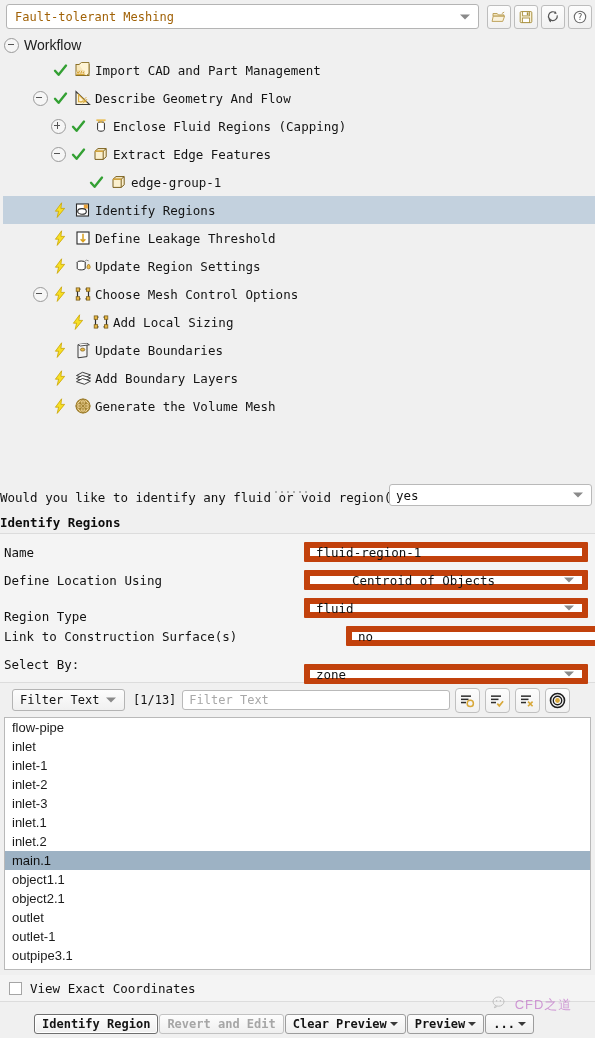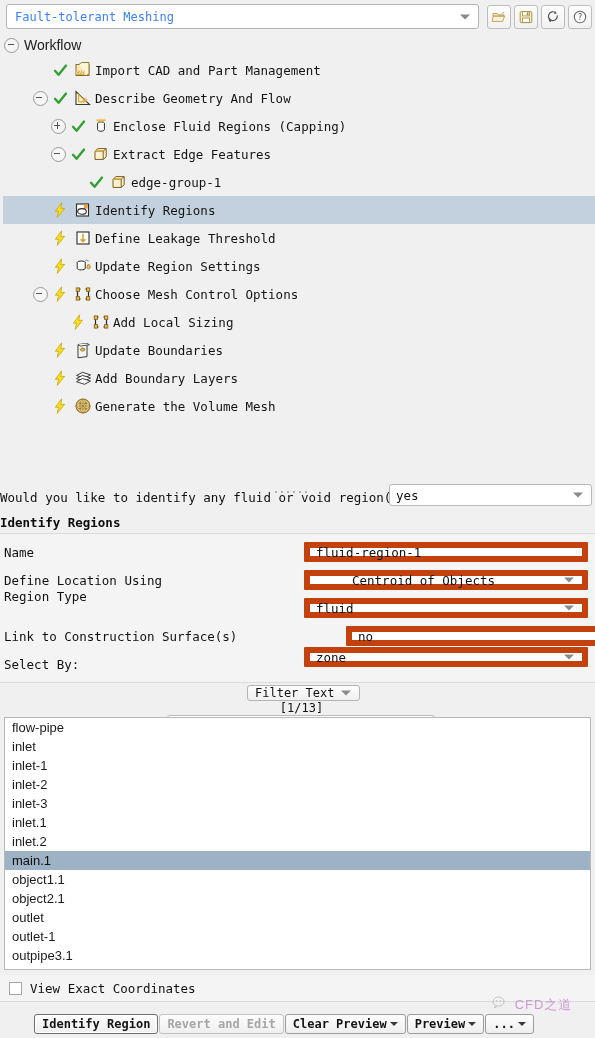--- a/index.html
+++ b/index.html
@@ -22,21 +22,21 @@
   }
   .wf-combo {
     position: relative;
     flex: 1 1 auto; height: 25px; margin: 0 5px 0 3px;
     background: #fff; border: 1px solid #b4b4b4; border-radius: 3px;
     display: flex; align-items: center;
     box-sizing: border-box;
   }
   .wf-combo .txt {
     font-family: "DejaVu Sans Mono", monospace;
-    font-size: 12px; color: #3b82f6; padding-left: 8px; letter-spacing: 0px;
+    font-size: 12px; color: #a16207; padding-left: 8px; letter-spacing: 0px;
   }
   .combo-arrow {
     position: absolute; right: 8px; top: 50%; transform: translateY(-50%);
     width: 0; height: 0;
     border-left: 5px solid transparent; border-right: 5px solid transparent;
     border-top: 5px solid #8a8a8a;
   }
   .tbtn {
     width: 24px; height: 24px; margin-left: 3px;
     background: linear-gradient(#fdfdfd,#f1f1f1);
@@ -124,21 +124,21 @@
   .q-field {
     position: absolute; left: 389px; top: 484px; width: 203px; height: 22px;
     background: #fff; border: 1px solid #b9b9b9; border-radius: 3px;
     display: flex; align-items: center; box-sizing: border-box;
   }
   .q-field .val { font-family: "DejaVu Sans Mono", monospace; font-size: 12.5px; color:#111; padding-left:6px; }
 
   
   .filterbar {
     position: absolute; left: 0; top: 685px; width: 595px; height: 30px;
-    display: flex; align-items: center; flex-direction: column;
+    display: flex; align-items: center;
   }
   .fcombo {
     position: relative; margin-left: 12px; width: 113px; height: 22px;
     background: linear-gradient(#fdfdfd,#f0f0f0); border: 1px solid #b4b4b4; border-radius: 3px;
     display: flex; align-items: center; box-sizing: border-box;
   }
   .fcombo .val { font-family: "DejaVu Sans Mono", monospace; font-size: 12px; color: #111; padding-left: 7px; }
   .counter {
     margin-left: 8px; font-family: "DejaVu Sans Mono", monospace;
     font-size: 12px; color: #111; white-space: nowrap;
@@ -529,38 +529,38 @@
         <div class="field" style="top: 8px;">
           <span class="val">fluid-region-1</span>
         </div>
         <div class="frow" style="top: 32px;">
           <span class="flabel">Define Location Using</span>
         </div>
         <div class="field" style="top: 36px; padding-left: 36px;">
           <span class="val">Centroid of Objects</span>
           <span class="combo-arrow"></span>
         </div>
-        <div class="frow" style="top: 48px;">
+        <div class="frow" style="top: 68px;">
           <span class="flabel">Region Type</span>
         </div>
         <div class="field" style="top: 64px;">
           <span class="val">fluid</span>
           <span class="combo-arrow"></span>
         </div>
         <div class="frow" style="top: 88px;">
           <span class="flabel">Link to Construction Surface(s)</span>
         </div>
         <div class="field" style="top: 92px; margin-left: 42px;">
           <span class="val">no</span>
           <span class="combo-arrow"></span>
         </div>
         <div class="frow" style="top: 116px;">
           <span class="flabel">Select By:</span>
         </div>
-        <div class="field" style="top: 113px; text-align: right;">
+        <div class="field" style="top: 130px; text-align: right;">
           <span class="val">zone</span>
           <span class="combo-arrow"></span>
         </div>
       </div>
   </div>
 
   <div class="filterbar">
     <div class="fcombo">
       <span class="val">Filter Text</span>
       <span class="combo-arrow"></span>

